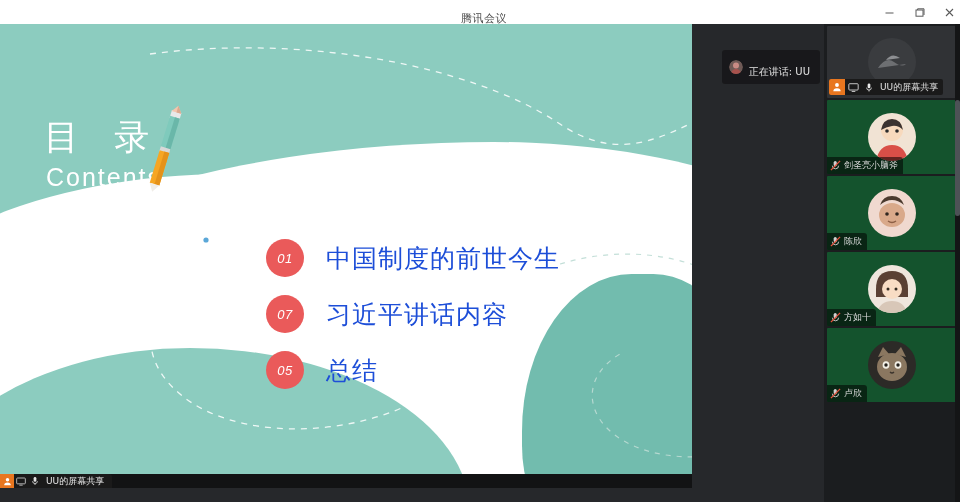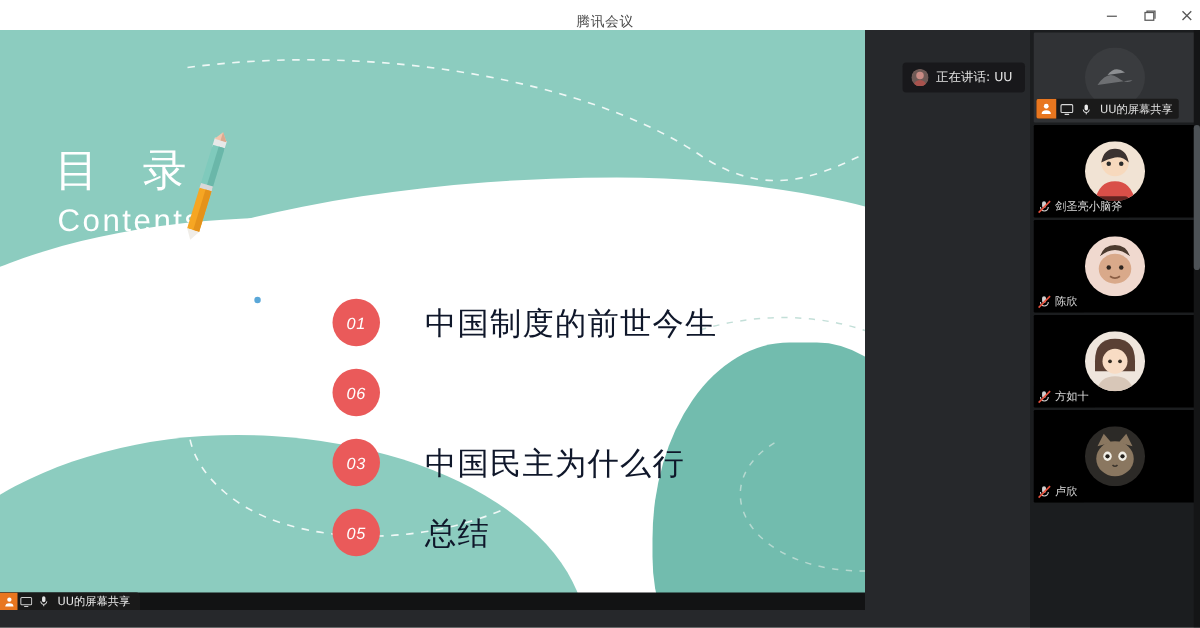--- a/index.html
+++ b/index.html
@@ -86,38 +86,38 @@
   .toc-row { display: flex; align-items: center; height: 56px; }
   .toc-num {
     width: 38px; height: 38px; border-radius: 50%;
     background: #ea5a5a; color: #ffffff;
     display: flex; align-items: center; justify-content: center;
     font-size: 13px; font-family: "Liberation Sans", sans-serif; letter-spacing: .5px;
     flex: none;
     font-style: italic;
   }
   .toc-label {
-    margin-left: 36px; font-size: 25px; color: #0f172a;
+    margin-left: 22px; font-size: 25px; color: #1d4ed8;
     font-family: "DejaVu Sans", sans-serif; letter-spacing: 1px; white-space: nowrap;
   }
 
   
   .ill { position: absolute; z-index: 7; }
   #env  { left: 742px; top: 294px; }
   #book { left: 744px; top: 350px; }
   #flask{ left: 692px; top: 414px; }
 
   
   #sidebar {
     position: absolute; top: 0; right: 0; width: 136px; height: 478px;
     background: #1b1d1f;
   }
   .tile {
     position: relative; width: 130px; height: 74px; margin: 2px auto 2px auto;
-    background: #000000; overflow: hidden; border-radius: 1px;
+    background: #14532d; overflow: hidden; border-radius: 1px;
   }
   .tile.first { height: 72px; background: #303235; }
   .tile .avatar {
     position: absolute; left: 50%; top: 50%; transform: translate(-50%,-50%);
     width: 48px; height: 48px; border-radius: 50%; overflow: hidden;
   }
   .tile .namebar {
     position: absolute; left: 0; bottom: 0;
     display: flex; align-items: center; gap: 3px;
     padding: 2px 5px 2px 3px;
@@ -144,21 +144,21 @@
 
   
   #tooltip {
     position: absolute; right: 140px; top: 26px;
     display: flex; align-items: center; gap: 6px;
     background: rgba(24,24,26,.93); border-radius: 3px;
     padding: 5px 10px 5px 7px; z-index: 30;
   }
   #tooltip .tip-av { width: 14px; height: 14px; border-radius: 50%; overflow: hidden; flex: none; }
   #tooltip .tip-tx { font-size: 10px; color: #e4e4e4; white-space: nowrap;
-                     font-family: "DejaVu Sans", sans-serif; }
+                     font-family: "DejaVu Sans", sans-serif; margin-top: 10px; }
 
   
   #sb-track {
     position: absolute; right: 0; top: 0; width: 5px; height: 478px;
     background: #141516;
   }
   #sb-thumb {
     position: absolute; right: 0; top: 76px; width: 5px; height: 116px;
     background: #4d5256; border-radius: 3px;
   }
@@ -252,25 +252,22 @@
           <path d="M24 84 L34 84 L29 92 Z" fill="#f0ede8"></path>
         </g>
       </svg>
 
       <div id="toc">
         <div class="toc-row">
           <div class="toc-num">01</div>
           <div class="toc-label">中国制度的前世今生</div>
         </div>
         <div class="toc-row">
-          <div class="toc-num">06</div>
-        </div>
-        <div class="toc-row">
-          <div class="toc-num">03</div>
-          <div class="toc-label">中国民主为什么行</div>
+          <div class="toc-num">07</div>
+          <div class="toc-label">习近平讲话内容</div>
         </div>
         <div class="toc-row">
           <div class="toc-num">05</div>
           <div class="toc-label">总结</div>
         </div>
       </div>
 
       <svg id="env" class="ill" width="58" height="44" viewBox="0 0 58 44">
         <g transform="rotate(-8 29 22)">
           <rect x="2" y="4" width="54" height="36" rx="2" fill="#f6c343"></rect>

